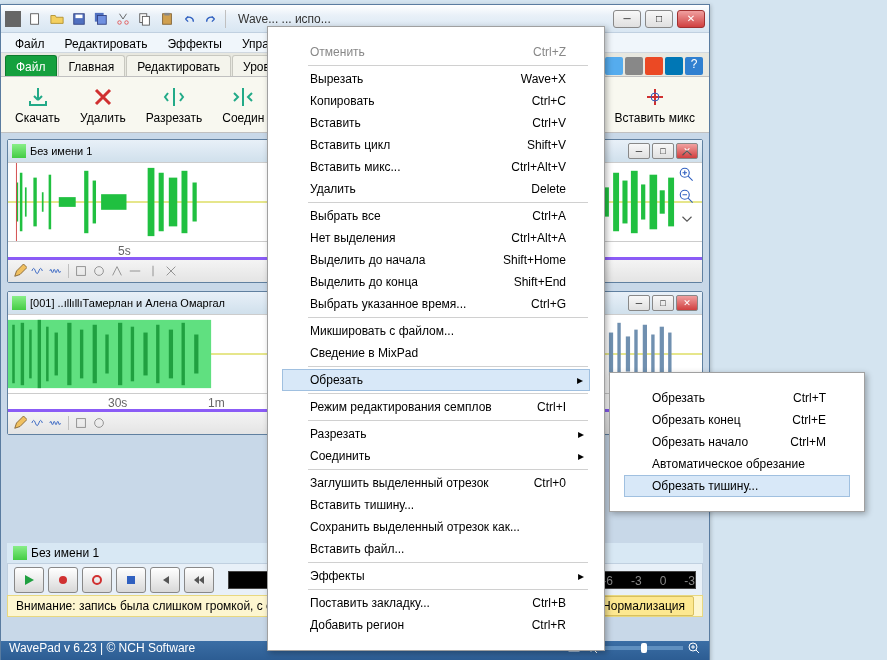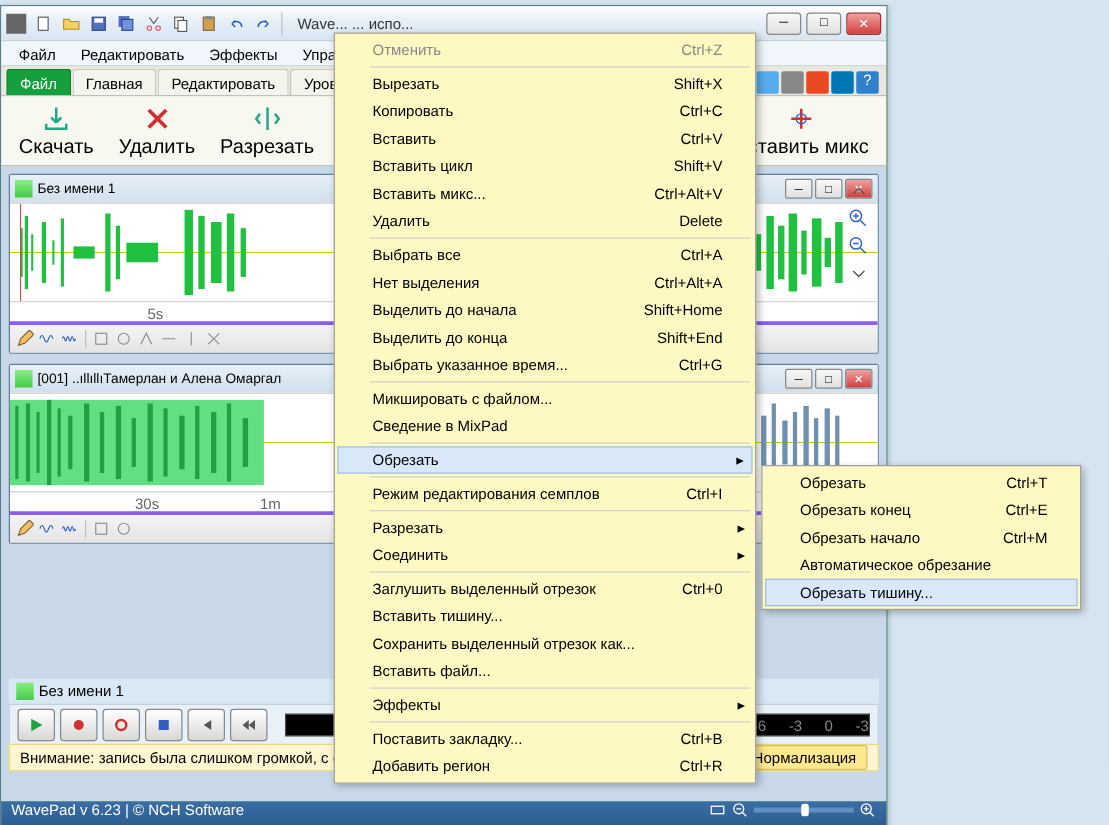--- a/index.html
+++ b/index.html
@@ -17,21 +17,21 @@
 .menubar{height:20px;display:flex;gap:4px;padding:2px 6px;background:#f0f6fb;border-bottom:1px solid #d0d8e0}
 .menu-item{padding:2px 8px;border-radius:2px}
 .tabs-row{height:24px;background:#e8e8e0;display:flex;padding-top:2px;padding-left:4px;gap:1px;border-bottom:1px solid #c0c0c0}
 .tab{padding:4px 10px;background:#f4f4ec;border:1px solid #c8c8c0;border-bottom:none;border-radius:3px 3px 0 0}
 .tab.active{background:#15a03e;color:#fff;border-color:#0d7a2d}
 .share-icons{margin-left:auto;display:flex;gap:2px;padding-right:6px;align-items:center}
 .share-ico{width:18px;height:18px;border-radius:2px}
 .ribbon{height:56px;background:#f8f8f0;display:flex;gap:8px;padding:4px 8px;align-items:center;border-bottom:1px solid #c0c0c0}
 .rib-btn{display:flex;flex-direction:column;align-items:center;gap:2px;padding:2px 6px;border-radius:3px}
 .rib-ico{width:24px;height:24px}
-.rib-lbl{font-size:16px}
+.rib-lbl{font-size:12px}
 .workspace{position:absolute;top:128px;left:0;right:0;bottom:22px;background:#c8d8e8;padding:6px;overflow:hidden}
 .doc-window{background:#fff;border:1px solid #6080a0;margin-bottom:8px;border-radius:2px}
 .doc-title{height:22px;background:linear-gradient(#e8f0f8,#d0e0ec);display:flex;align-items:center;padding:0 4px;gap:4px}
 .doc-title-icon{width:14px;height:14px;background:linear-gradient(#8e8,#4c4)}
 .doc-title-text{flex:1;font-size:11px}
 .doc-mini-ctrls{display:flex;gap:2px}
 .doc-mini-btn{width:22px;height:16px;border:1px solid #888;background:linear-gradient(#f8f8f8,#e0e0e0);border-radius:2px;font-size:9px;display:flex;align-items:center;justify-content:center}
 .doc-mini-btn.close{background:linear-gradient(#f0a0a0,#d04040);color:#fff}
 .wave-area{height:80px;position:relative;background:#fff;border-top:1px solid #ccc;border-bottom:1px solid #ccc;overflow:hidden}
 .wave-svg{width:100%;height:100%}
@@ -44,21 +44,21 @@
 .transport-panel{position:absolute;left:6px;bottom:44px;right:6px}
 .transport-title{height:20px;background:#d8e8f4;display:flex;align-items:center;padding:0 6px;gap:4px}
 .transport-ctrls{height:34px;background:#e8f0f8;display:flex;align-items:center;gap:4px;padding:0 6px;border:1px solid #c0d0e0}
 .tr-btn{width:30px;height:26px;border:1px solid #888;background:linear-gradient(#fff,#d8d8d8);border-radius:3px;display:flex;align-items:center;justify-content:center}
 .level-meter{flex:1;height:18px;background:#000;margin-left:10px;position:relative;border:1px solid #444}
 .level-scale{position:absolute;top:2px;right:0;color:#888;font-size:9px;display:flex;gap:18px}
 .warning-bar{position:absolute;left:6px;bottom:24px;right:6px;height:22px;background:#fdf6d0;border:1px solid #e8d880;display:flex;align-items:center;padding:0 8px;gap:8px}
 .warn-btn{background:#fde890;border:1px solid #d8c060;padding:2px 8px;border-radius:2px}
 .statusbar{position:absolute;bottom:0;left:0;right:0;height:22px;background:linear-gradient(#3b6ea5,#2a5a90);color:#fff;display:flex;align-items:flex-start;padding:0 8px;font-size:11px}
 .zoom-ctrls{margin-left:auto;display:flex;align-items:center;gap:4px}
-.context-menu{position:absolute;background:#fef9c3;border:1px solid #a0a0a0;box-shadow:2px 2px 6px rgba(0,0,0,.3);padding:2px}
+.context-menu{position:absolute;background:#ffffff;border:1px solid #a0a0a0;box-shadow:2px 2px 6px rgba(0,0,0,.3);padding:14px}
 .cm1{left:267px;top:26px;width:338px}
 .cm2{left:609px;top:372px;width:256px}
 .cm-item{height:22px;display:flex;align-items:center;padding:0 24px 0 28px;position:relative}
 .cm-item:hover,.cm-item.hov{background:#d8e8f8;border:1px solid #a0c0e0;padding:0 23px 0 27px}
 .cm-item.disabled{color:#888}
 .cm-sep{height:1px;background:#d0d0d0;margin:2px 2px 2px 26px}
 .cm-shortcut{margin-left:auto}
 .cm-arrow{position:absolute;right:6px}
 </style>
 </head>
@@ -457,21 +457,21 @@
 </div>
 
 <div class="context-menu cm1" id="cm1">
     <div class="cm-item disabled">
       <span>Отменить</span>
       <span class="cm-shortcut">Ctrl+Z</span>
     </div>
     <div class="cm-sep"></div>
     <div class="cm-item">
       <span>Вырезать</span>
-      <span class="cm-shortcut">Shift+X</span>
+      <span class="cm-shortcut">Wave+X</span>
     </div>
     <div class="cm-item">
       <span>Копировать</span>
       <span class="cm-shortcut">Ctrl+C</span>
     </div>
     <div class="cm-item">
       <span>Вставить</span>
       <span class="cm-shortcut">Ctrl+V</span>
     </div>
     <div class="cm-item">

